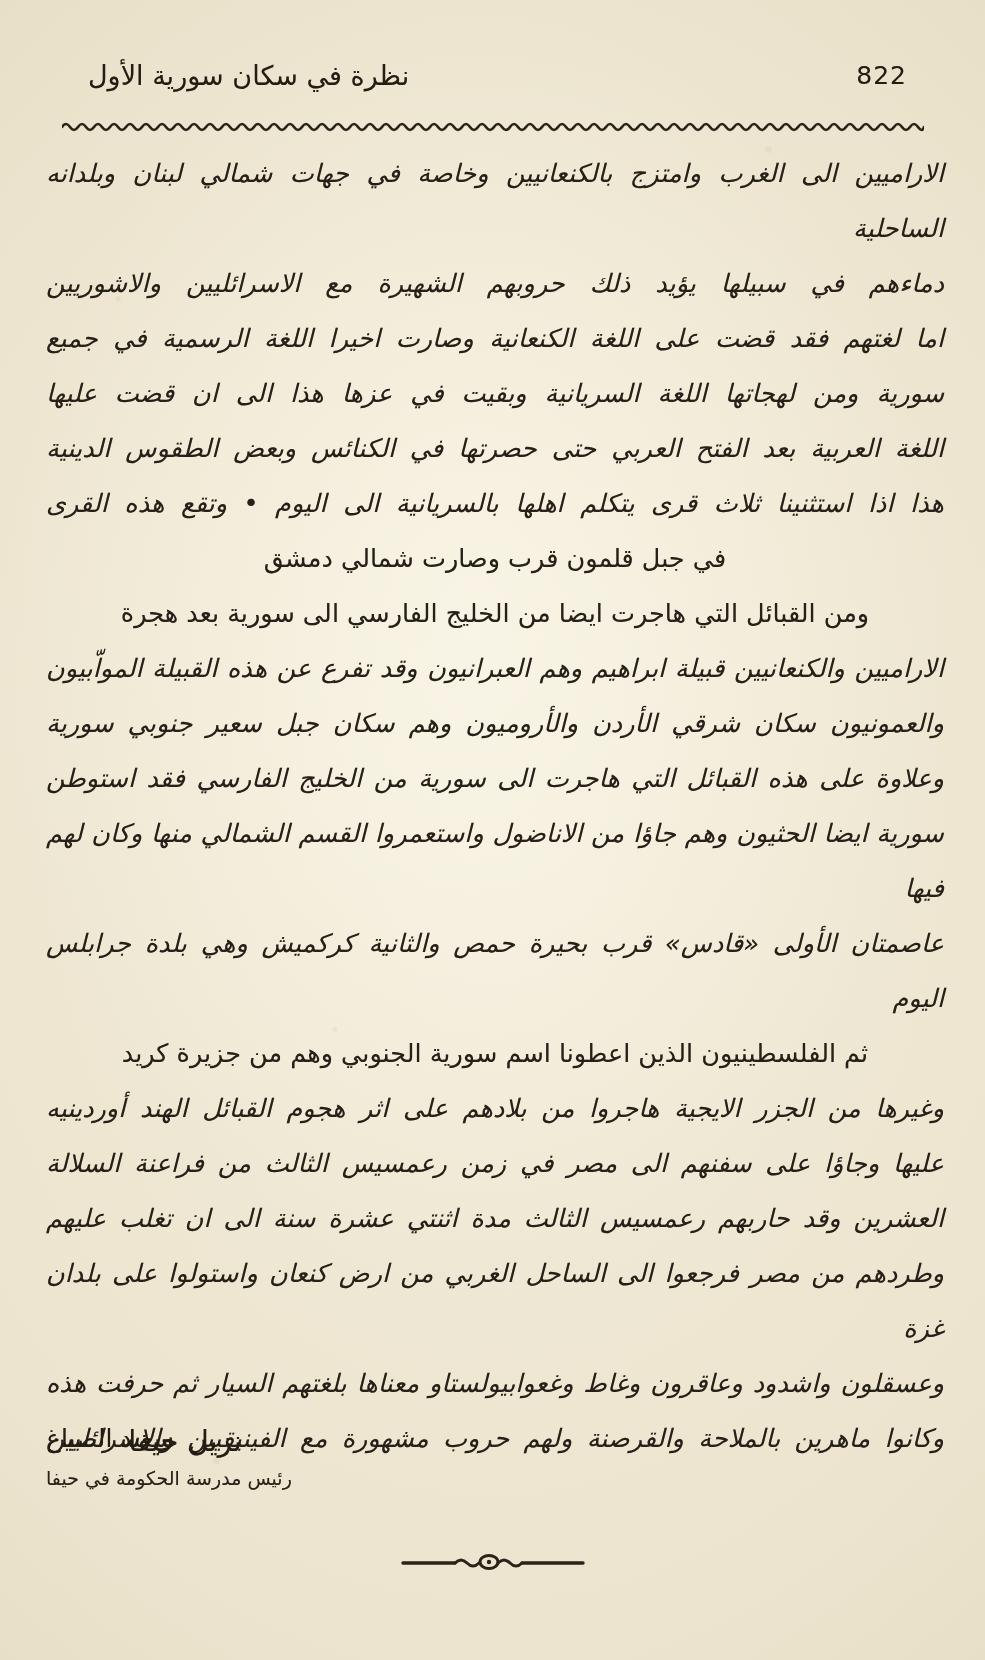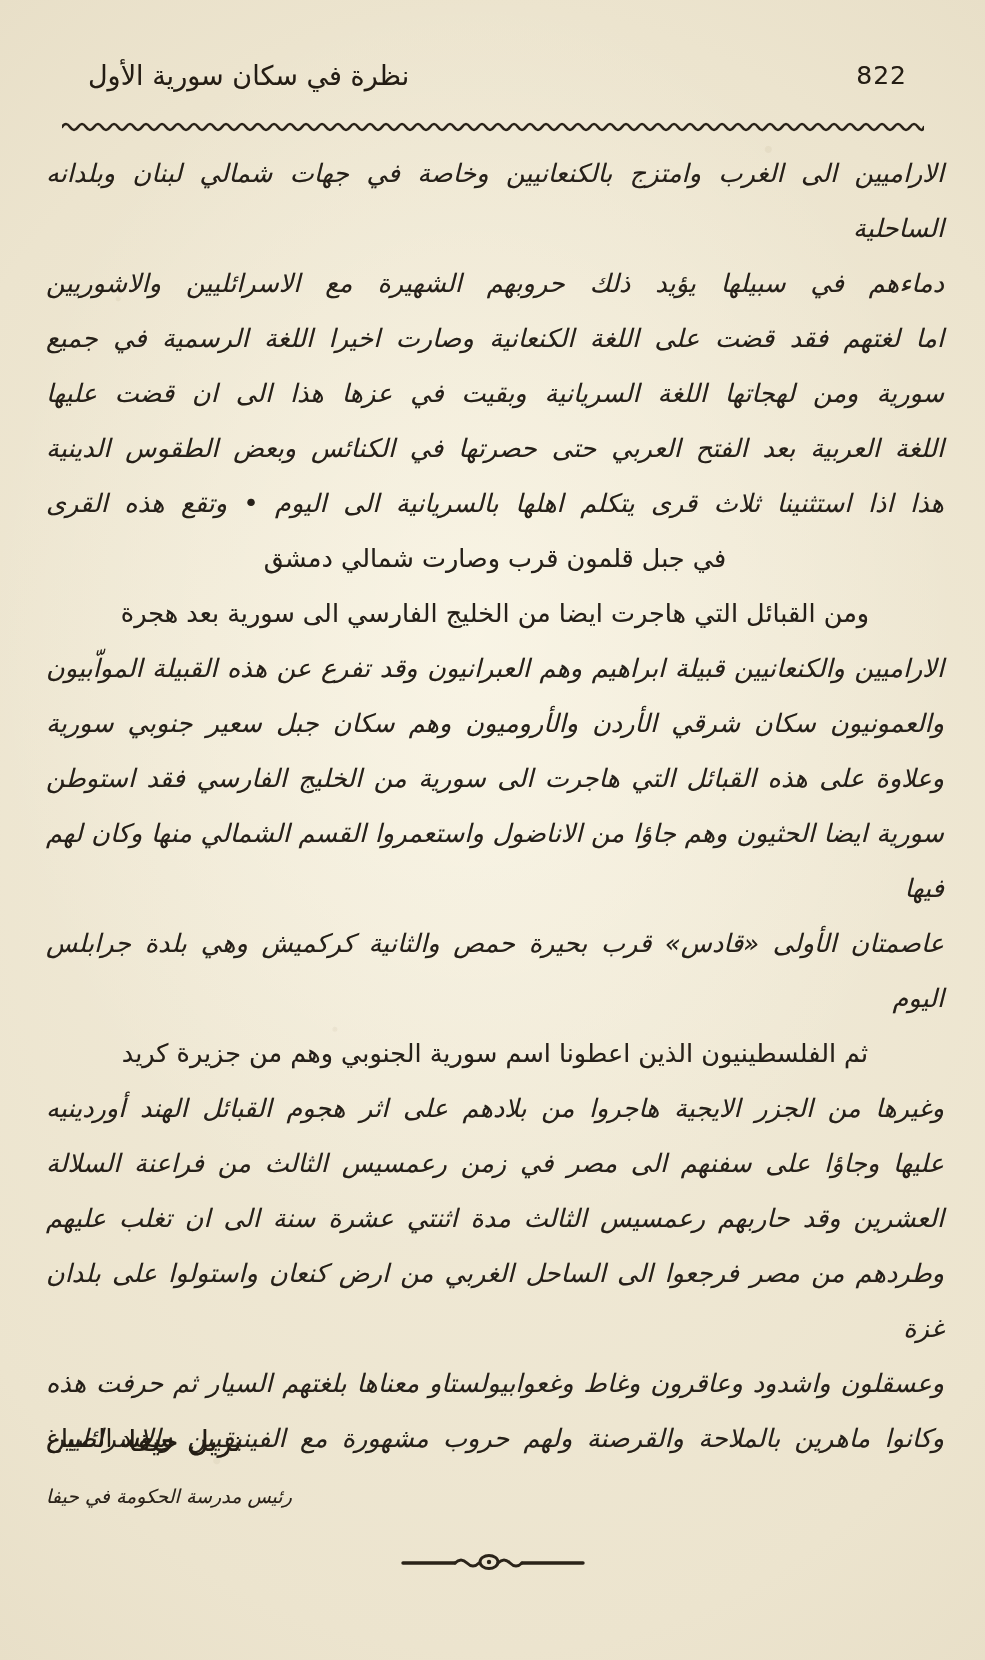--- a/index.html
+++ b/index.html
@@ -143,25 +143,24 @@
     align-items: baseline;
     margin-top: -34px;
   }
   .sig-name {
     font-size: 25px;
     color: #241d14;
     font-family: "DejaVu Sans", sans-serif;
     margin-right: 150px;
   }
   .sig-row3 {
-    margin-top: 32px;
+    margin-top: 14px;
     display: flex;
     flex-direction: row-reverse;
     align-items: flex-start;
-    font-style: italic;
   }
   .sig-role {
     font-size: 19px;
     color: #2a2219;
     font-family: "DejaVu Sans", sans-serif;
     margin-right: 70px;
   }
 
   
   .ornament {

